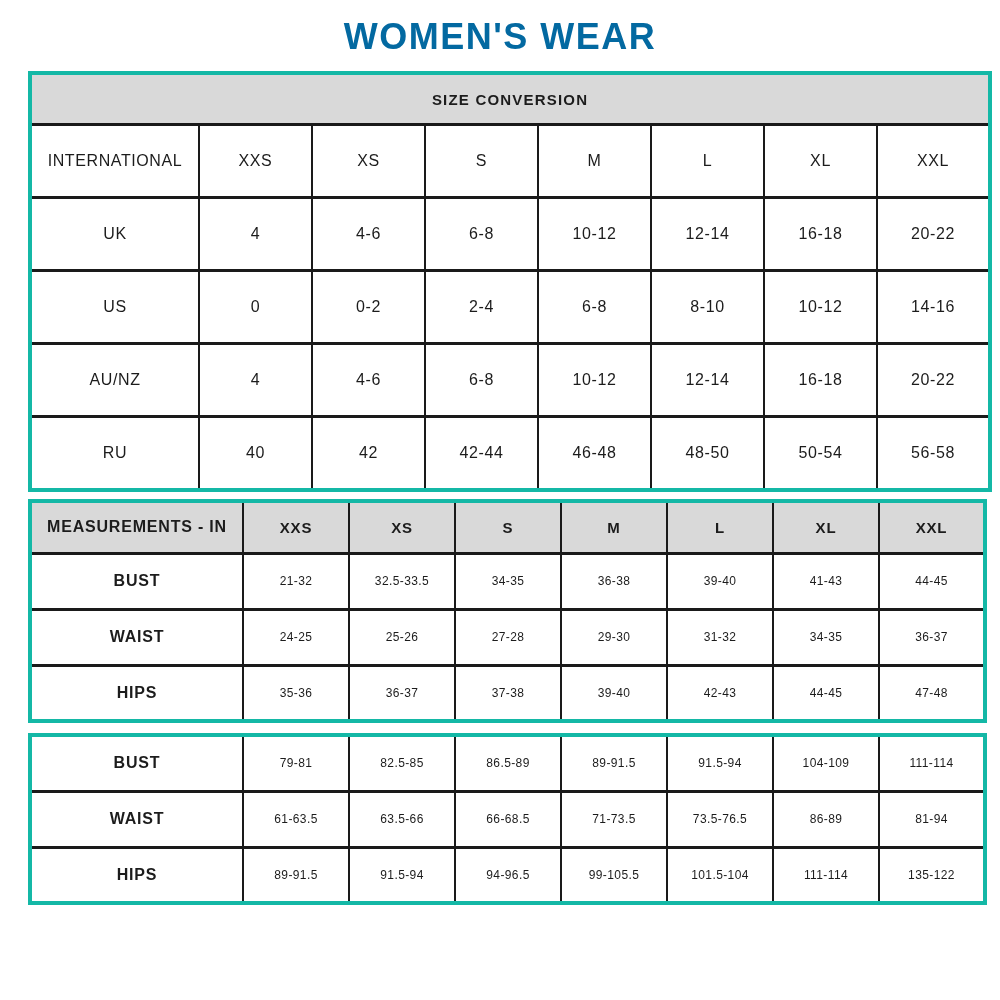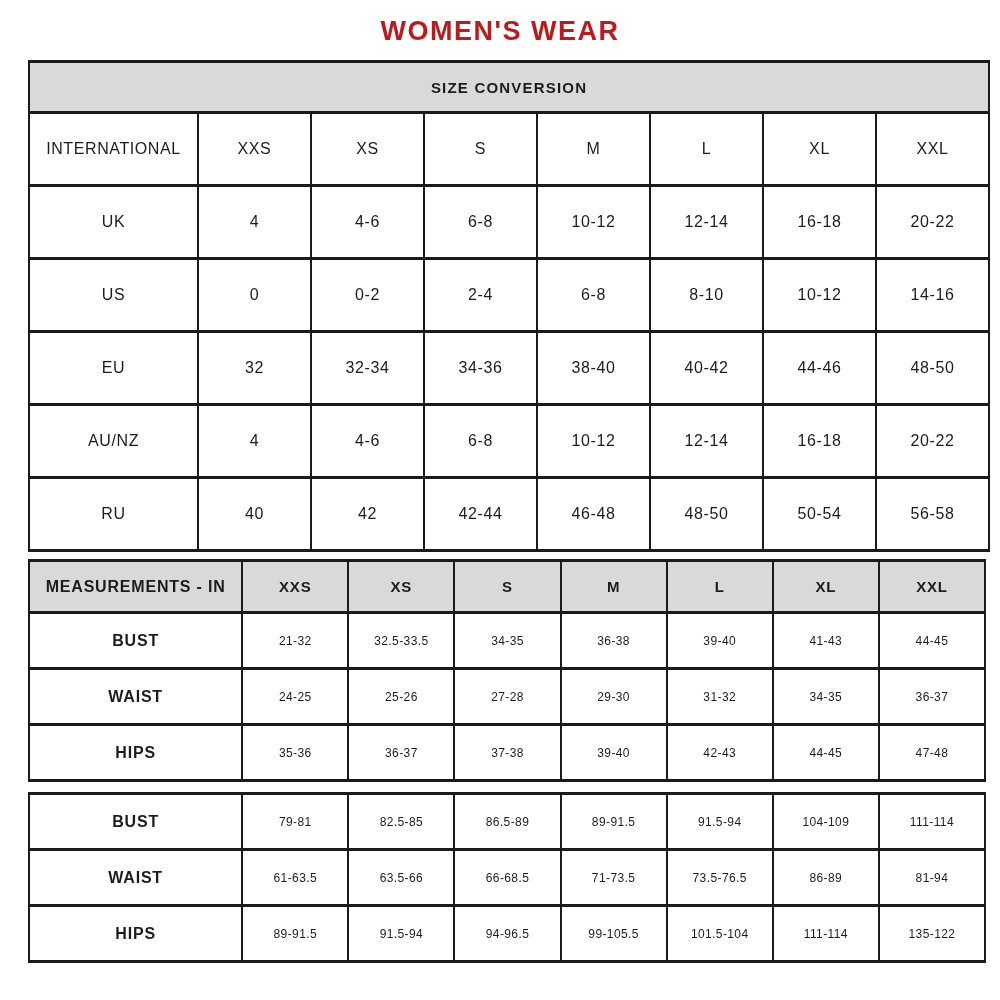--- a/index.html
+++ b/index.html
@@ -7,47 +7,47 @@
     padding: 0;
     background: #ffffff;
     width: 1000px;
     height: 1000px;
     overflow: hidden;
     font-family: "Liberation Sans", sans-serif;
     color: #1c1c1c;
   }
   .page-title {
     text-align: center;
-    font-size: 27px;
+    font-size: 36px;
     font-weight: 700;
     letter-spacing: 1.5px;
     margin: 0;
     padding: 16px 0 13px 0;
-    color: #b91c1c;
+    color: #0369a1;
   }
   table {
     border-collapse: collapse;
     table-layout: fixed;
     width: 958px;
     margin-left: 28px;
     background: #ffffff;
   }
   table.tbl-gap { margin-top: 7px; }
   table.tbl-gap2 { margin-top: 10px; }
   th, td {
     border-left: 2px solid #1a1a1a;
     border-right: 2px solid #1a1a1a;
     border-top: 3px solid #1a1a1a;
     border-bottom: 3px solid #1a1a1a;
     text-align: center;
     vertical-align: middle;
     padding: 0 4px;
     overflow: hidden;
   }
-  table { border: 2px solid #14b8a6; }
+  table { border: 4px solid #14b8a6; }
   .gray-head th {
     background: #d9d9d9;
     font-weight: 700;
   }
   
   .t1 .span-head th {
     height: 48px;
     font-size: 15px;
     letter-spacing: 1.2px;
   }
@@ -104,30 +104,20 @@
       <td class="lbl-col">US</td>
       <td>0</td>
       <td>0-2</td>
       <td>2-4</td>
       <td>6-8</td>
       <td>8-10</td>
       <td>10-12</td>
       <td>14-16</td>
     </tr>
     <tr class="data-row">
-      <td class="lbl-col">EU</td>
-      <td>32</td>
-      <td>32-34</td>
-      <td>34-36</td>
-      <td>38-40</td>
-      <td>40-42</td>
-      <td>44-46</td>
-      <td>48-50</td>
-    </tr>
-    <tr class="data-row">
       <td class="lbl-col">AU/NZ</td>
       <td>4</td>
       <td>4-6</td>
       <td>6-8</td>
       <td>10-12</td>
       <td>12-14</td>
       <td>16-18</td>
       <td>20-22</td>
     </tr>
     <tr class="data-row">

